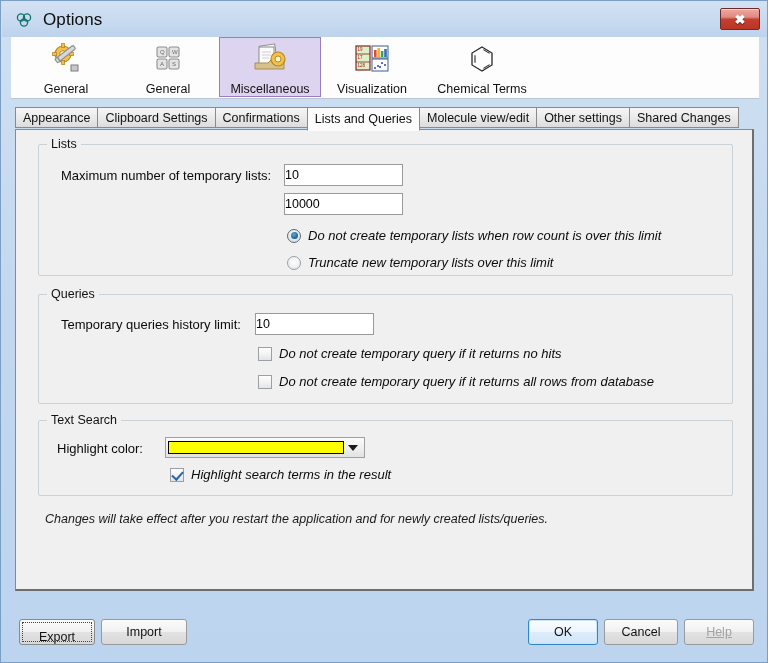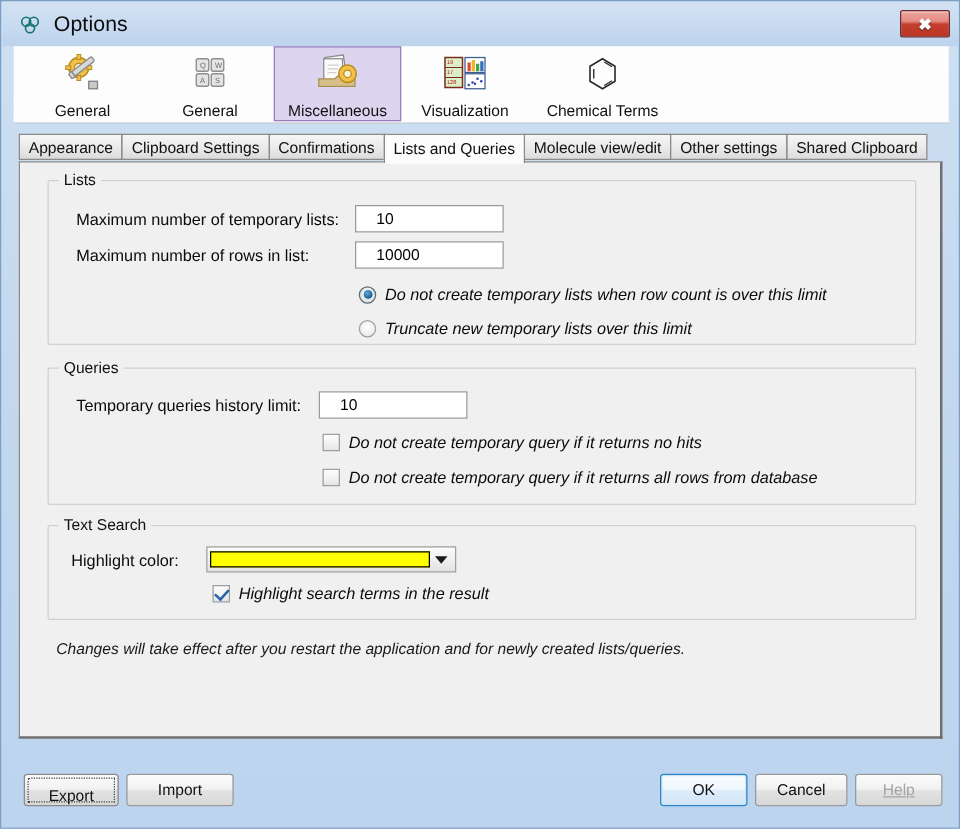--- a/index.html
+++ b/index.html
@@ -170,21 +170,21 @@
     color: #0a0a0a;
     white-space: nowrap;
   }
   .tfield {
     position: absolute;
     background: #fff;
     border: 1px solid #9a9a9a;
     font-family: "Liberation Sans", sans-serif;
     font-size: 12.5px;
     color: #000;
-    padding: 1px 16px;
+    padding: 1px 0;
     outline: none;
     line-height: 18px;
   }
 
   .ctrlrow {
     position: absolute;
     display: flex;
     align-items: center;
     white-space: nowrap;
     cursor: pointer;
@@ -452,33 +452,32 @@
     <div class="tab active">
         <span>Lists and Queries</span>
       </div>
     <div class="tab">
         <span>Molecule view/edit</span>
       </div>
     <div class="tab">
         <span>Other settings</span>
       </div>
     <div class="tab">
-        <span>Shared Clipboard</span>
+        <span>Shared Changes</span>
       </div>
   </div>
 
   <div id="tabpanel">
 
     <div class="groupbox" style="left:22px; top:14px; width:695px; height:132px;">
       <div class="group-title">Lists</div>
 
       <div class="flabel" style="left:22px; top:23px;">Maximum number of temporary lists:</div>
       <input class="tfield" style="left: 245px; top: 19px; width: 119px; height: 22px;" value="10">
 
-      <div class="flabel" style="left:22px; top:52px;">Maximum number of rows in list:</div>
       <input class="tfield" style="left: 245px; top: 48px; width: 119px; height: 22px;" value="10000">
 
       <div class="ctrlrow" style="left:248px; top:83px;">
         <span class="radio on"></span>
         <span class="ctext">Do not create temporary lists when row count is over this limit</span>
       </div>
 
       <div class="ctrlrow" style="left:248px; top:110px;">
         <span class="radio"></span>
         <span class="ctext">Truncate new temporary lists over this limit</span>

